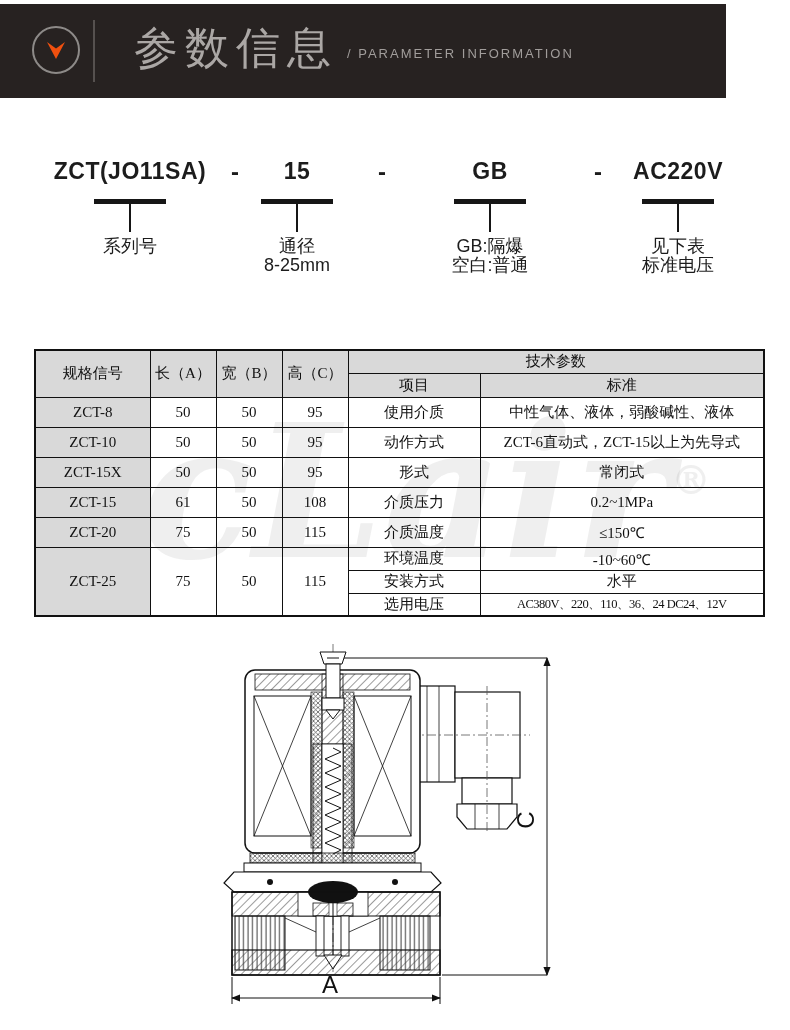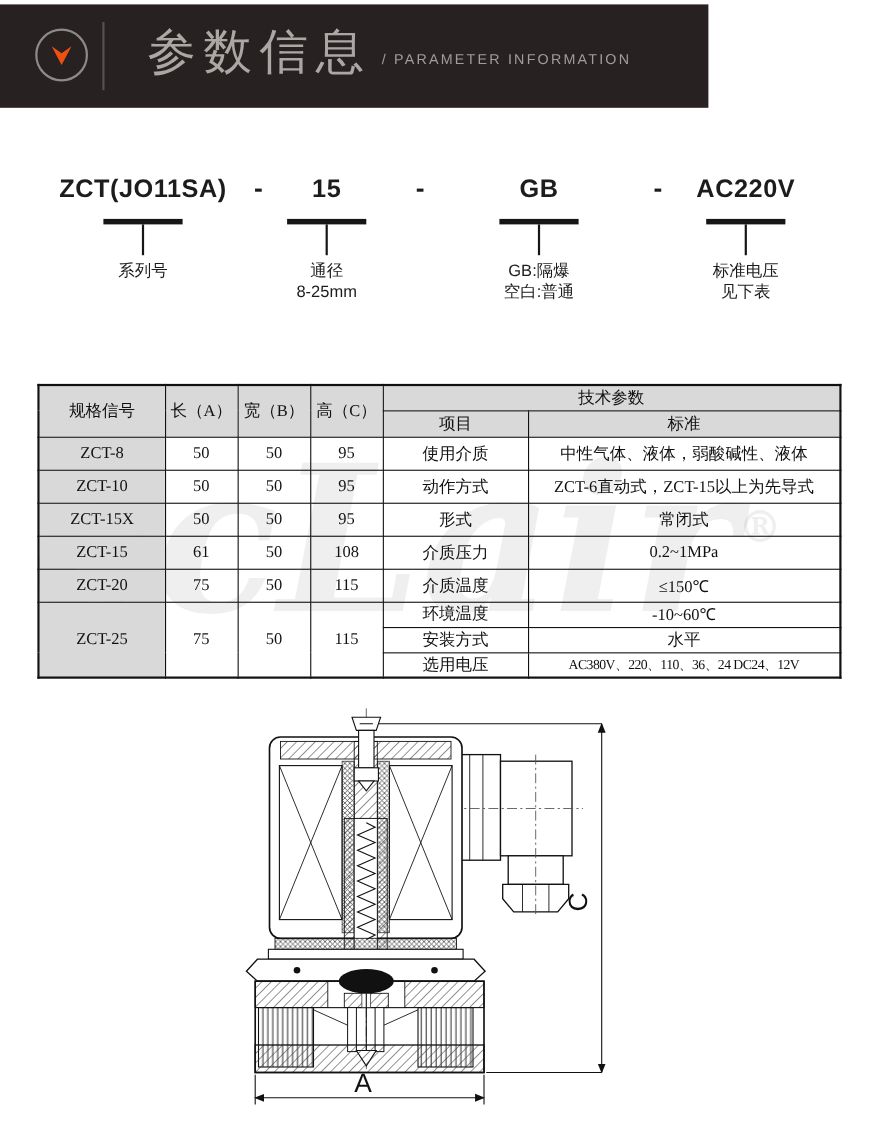--- a/index.html
+++ b/index.html
@@ -2,21 +2,21 @@
 <html><head>
 <meta charset="utf-8">
 <style>
   html,body{margin:0;padding:0;}
   body{
     width:790px;height:1030px;position:relative;background:#ffffff;
     font-family:"Liberation Sans", sans-serif;overflow:hidden;
   }
   
   .banner{
-    position:absolute;left:0;top:4px;width:644px;height:94px;
+    position:absolute;left:0;top:4px;width:726px;height:94px;
     background:#272221;
   }
   .banner .logo-circle{
     position:absolute;left:32px;top:22px;width:44px;height:44px;
     border:2px solid #8d8a88;border-radius:50%;
     display:flex;align-items:center;justify-content:center;
   }
   .banner .divider{
     position:absolute;left:93px;top:16px;width:2px;height:62px;background:#56514f;
   }
@@ -26,21 +26,21 @@
   }
   .banner .title-en{
     position:absolute;left:347px;top:42px;font-size:13px;color:#a19d9b;
     letter-spacing:2px;white-space:nowrap;font-weight:500;
   }
   
   .code-seg{position:absolute;width:180px;text-align:center;color:#1c1c1c;}
   .code-seg .code{font-size:23px;font-weight:600;letter-spacing:0.5px;white-space:nowrap;text-align:center;}
   .code-seg .tbar{width:72px;height:5px;background:#161616;margin:14px auto 0;}
   .code-seg .tstem{width:2px;height:28px;background:#161616;margin:0 auto;}
-  .code-seg .lbl{margin-top:5px;font-size:15px;line-height:19px;color:#1c1c1c;}
+  .code-seg .lbl{margin-top:5px;font-size:18px;line-height:19px;color:#1c1c1c;}
   .code-dash{position:absolute;top:158px;font-size:24px;font-weight:700;color:#1c1c1c;}
   
   .watermark{
     position:absolute;left:28px;top:330px;width:740px;height:300px;
     font-family:"DejaVu Serif", serif;font-style:italic;font-weight:700;
     font-size:185px;line-height:300px;color:rgba(100,100,100,0.10);
     overflow:hidden;white-space:nowrap;pointer-events:none;
   }
   .watermark sup{font-size:40px;}
   
@@ -107,22 +107,22 @@
       <div>GB:隔爆</div>
       <div>空白:普通</div>
     </div>
   </div>
   <div class="code-dash" style="left:594px;">-</div>
   <div class="code-seg" style="left:588px;top:158px;">
     <div class="code">AC220V</div>
     <div class="tbar"></div>
     <div class="tstem"></div>
     <div class="lbl">
+      <div>见下表</div>
       <div>标准电压</div>
-      <div>见下表</div>
     </div>
   </div>
 </div>
 
 <div class="watermark"><span>ccLair</span><sup>®</sup></div>
 
 <table class="spec-table">
   <colgroup>
     <col style="width:115px">
       <col style="width:66px">

